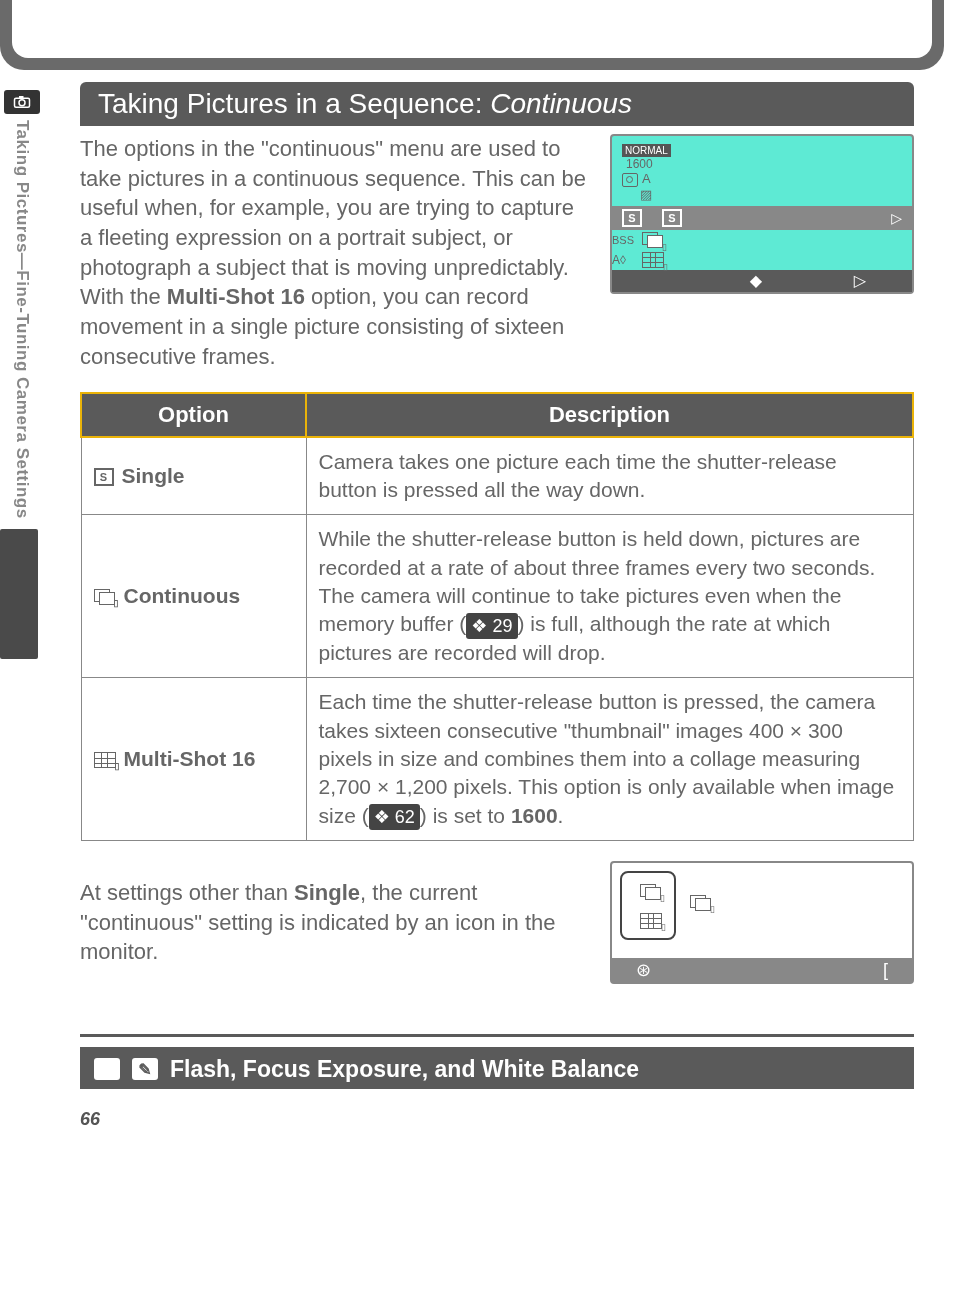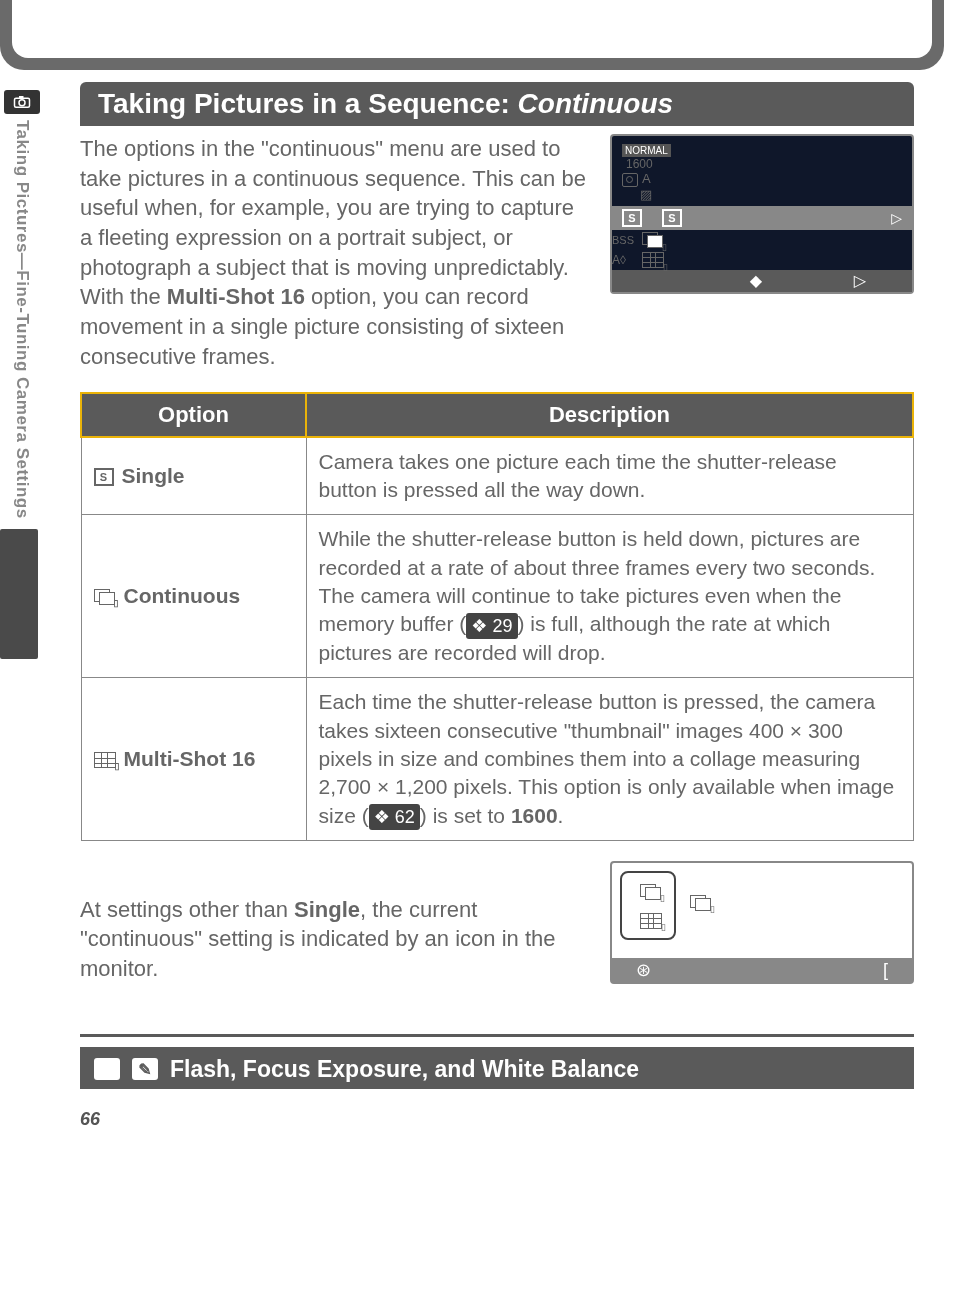--- a/index.html
+++ b/index.html
@@ -5,26 +5,26 @@
 body{margin:0;font-family:Arial,Helvetica,sans-serif;color:#555;background:#fff;width:954px}
 .page{padding:0 40px 40px 40px}
 .header-band{background:#6a6a6a;border-radius:0 0 24px 24px;height:70px;margin:0 10px 20px 0;position:relative}
 .header-inner{background:#fff;border-radius:0 0 16px 16px;position:absolute;top:0;left:12px;right:12px;bottom:12px}
 .tab-strip{position:absolute;left:0;top:90px;width:44px;height:640px}
 .tab-marker{background:#333;width:36px;height:24px;border-radius:3px;display:flex;align-items:center;justify-content:center;margin-left:4px;margin-bottom:6px}
 .tab-marker svg{width:18px;height:14px}
 .side-label{writing-mode:vertical-rl;font-weight:bold;color:#888;font-size:17px;letter-spacing:.5px;margin-left:12px}
 .dark-tab{background:#4a4a4a;width:38px;height:130px;margin-top:10px;border-radius:2px}
 .content{margin-left:40px;margin-top:-8px}
-h1.title{background:#5a5a5a;color:#fff;font-size:28px;padding:6px 18px;margin:0 0 8px 0;border-radius:6px 6px 0 0;font-weight:bold}
+h1.title{background:#5a5a5a;color:#fff;font-size:28px;padding:6px 18px;margin:0 0 8px 0;border-radius:6px 6px 0 0;font-weight:normal}
 h1.title .ital{font-style:italic}
 .intro{font-size:22px;line-height:1.35;color:#666}
 .intro-row{display:flex;gap:18px;align-items:flex-start}
 .intro-text{flex:1}
-.lcd{width:300px;border:2px solid #888;border-radius:4px;padding:0;background:#0f172a;font-family:Arial}
+.lcd{width:300px;border:2px solid #888;border-radius:4px;padding:0;background:#5eead4;font-family:Arial}
 .lcd-top{padding:6px 10px 4px 10px;font-size:13px;color:#666}
 .lcd-top .normal{background:#555;color:#fff;font-size:10px;padding:1px 3px;display:inline-block}
 .lcd-cam{display:inline-block;width:14px;height:12px;border:1.5px solid #666;border-radius:2px;vertical-align:middle;margin-right:4px;position:relative}
 .lcd-cam::after{content:'';position:absolute;width:5px;height:5px;border:1.5px solid #666;border-radius:50%;top:2px;left:3px}
 .lcd-row{display:flex;align-items:center;padding:2px 0;font-size:14px;color:#666;gap:8px}
 .lcd-hl{background:#888;color:#fff;margin:0;padding:3px 10px}
 .lcd-bot{background:#5a5a5a;height:22px;display:flex;justify-content:space-around;align-items:center;color:#fff}
 .tri{font-size:14px}
 table.opts{width:100%;border-collapse:collapse;margin:20px 0;font-size:21px}
 table.opts th{background:#5a5a5a;color:#fff;padding:8px;font-size:22px;border:2px solid #eab308}
@@ -37,21 +37,21 @@
 .icn-cont::before{left:0;top:0}
 .icn-cont::after{left:5px;top:3px;background:#fff}
 .icn-cont span{position:absolute;right:-3px;bottom:-4px;font-size:9px;color:#666}
 .icn-multi{width:20px;height:14px;border:1.5px solid #666;position:relative}
 .icn-multi::before{content:'';position:absolute;left:33%;top:0;bottom:0;border-left:1.5px solid #666}
 .icn-multi::after{content:'';position:absolute;right:33%;top:0;bottom:0;border-left:1.5px solid #666}
 .icn-multi .h1,.icn-multi .h2{position:absolute;left:0;right:0;border-top:1.5px solid #666}
 .icn-multi .h1{top:33%}.icn-multi .h2{top:66%}
 .icn-multi i{position:absolute;right:-5px;bottom:-5px;font-size:9px;font-style:normal}
 .badge{display:inline-block;background:#444;color:#fff;border-radius:3px;padding:1px 5px;font-size:18px;vertical-align:middle}
-.after-table{display:flex;gap:20px;align-items:flex-end;font-size:22px;line-height:1.35;color:#666;margin-bottom:50px}
+.after-table{display:flex;gap:20px;align-items:center;font-size:22px;line-height:1.35;color:#666;margin-bottom:50px}
 .after-text{flex:1}
 .mini-lcd{width:300px;border:2px solid #888;border-radius:4px;background:#fff;padding:8px 0 0 0;position:relative}
 .mini-lcd .box{border:2.5px solid #444;border-radius:8px;padding:4px;display:inline-block;margin:0 0 8px 8px}
 .mini-row{font-size:18px;color:#666;padding:2px 0 2px 14px}
 .mini-bot{background:#888;height:24px;display:flex;justify-content:space-between;align-items:center;padding:0 24px;color:#fff;font-size:18px;margin-top:10px}
 .note-head{background:#5a5a5a;color:#fff;font-size:23px;font-weight:bold;padding:6px 14px;display:flex;align-items:center;gap:12px;border-top:3px solid #5a5a5a;margin-top:10px}
 .note-head::before{content:'';width:26px;height:22px;background:#fff;border-radius:3px;display:inline-block;background:linear-gradient(#fff,#fff);position:relative}
 .note-head .pencil{width:26px;height:22px;background:#fff;border-radius:3px;display:inline-flex;align-items:center;justify-content:center;color:#5a5a5a;font-size:16px}
 .note-body{font-size:22px;line-height:1.4;color:#666;padding:12px 2px}
 .note-rule{height:3px;background:#5a5a5a;margin-bottom:0}

